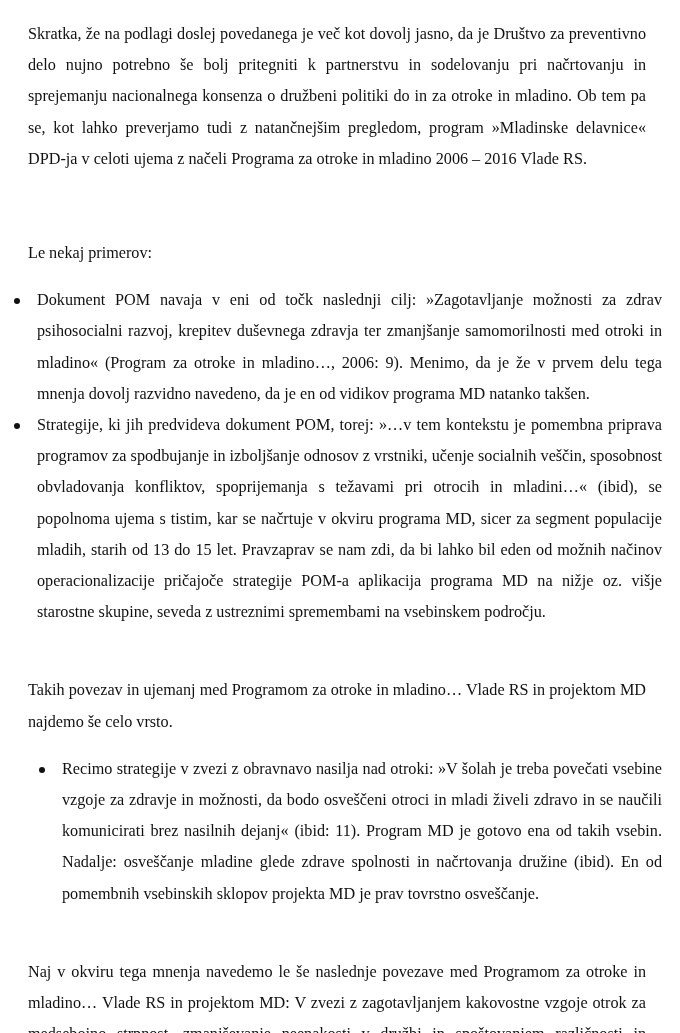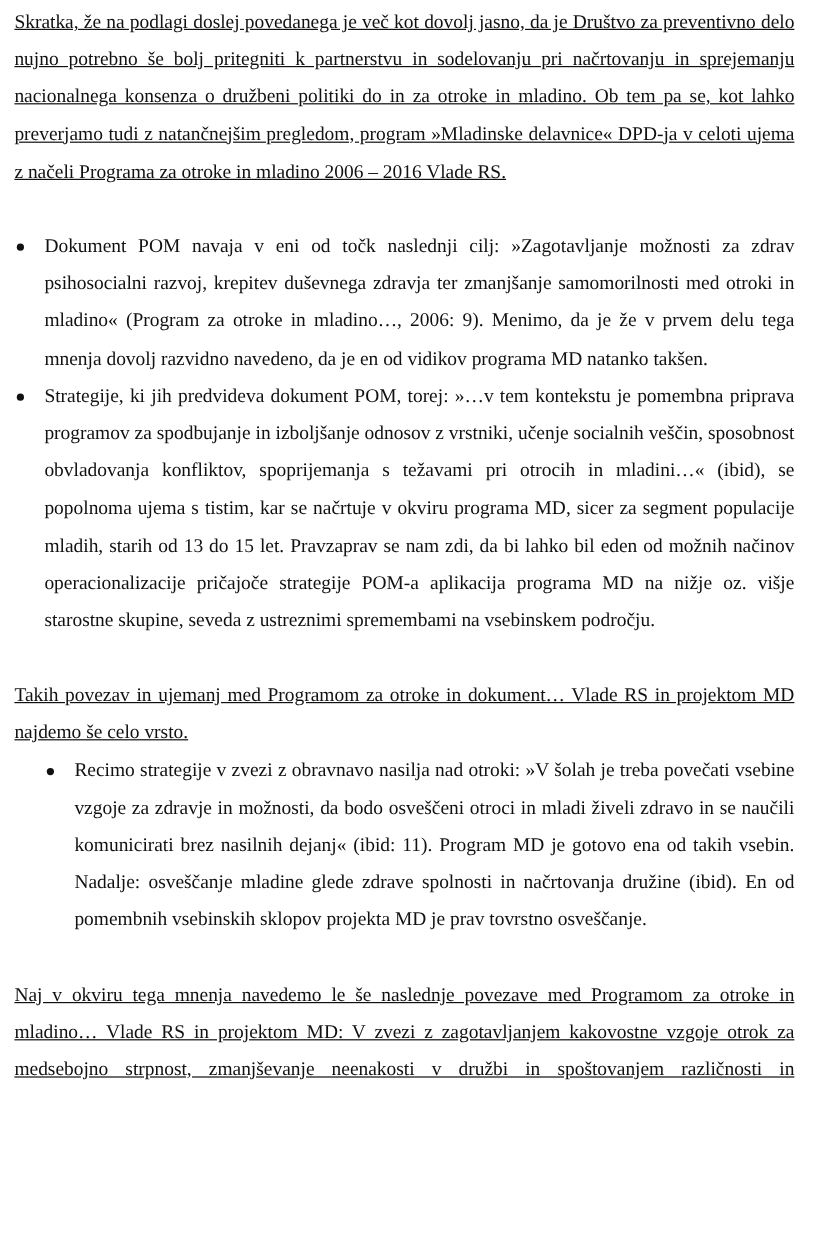--- a/index.html
+++ b/index.html
@@ -4,51 +4,52 @@
 <style>
   html, body { margin: 0; padding: 0; background: #ffffff; }
   body {
     width: 680px; height: 1033px; overflow: hidden;
     font-family: "Liberation Serif", "DejaVu Serif", serif;
     color: #111111;
     font-size: 16.2px;
     line-height: 31.2px;
   }
   .page { position: relative; padding: 3px 18px 0 12px; }
-  p { margin: 0; text-align: justify; text-decoration: underline; }
+  p { margin: 16px; text-align: justify; }
   .gap { height: 31px; }
   ul { margin: 0; padding: 0; list-style: none; font-family: Liberation Serif, serif; }
   li { position: relative; text-align: justify; }
   ul.l1 li { padding-left: 25px; }
   ul.l2 { padding-left: 25px; }
   ul.l2 li { padding-left: 25px; }
   .bullet {
     position: absolute; left: 2px; top: 13px;
     width: 6px; height: 6px; border-radius: 50%; background: #111;
   }
   .last-justify { text-align-last: justify; }
 </style>
 </head>
 <body>
 
 <div class="page">
   <p>Skratka, že na podlagi doslej povedanega je več kot dovolj jasno, da je Društvo za preventivno delo nujno potrebno še bolj pritegniti k partnerstvu in sodelovanju pri načrtovanju in sprejemanju nacionalnega konsenza o družbeni politiki do in za otroke in mladino. Ob tem pa se, kot lahko preverjamo tudi z natančnejšim pregledom, program »Mladinske delavnice« DPD-ja v celoti ujema z načeli Programa za otroke in mladino 2006 – 2016 Vlade RS.</p>
   <div class="gap"></div>
+  <p>Le nekaj primerov:</p>
   <ul class="l1">
     <li>
       <span class="bullet"></span>
       <span>Dokument POM  navaja v eni od točk naslednji cilj: »Zagotavljanje možnosti za zdrav psihosocialni razvoj, krepitev duševnega zdravja ter zmanjšanje samomorilnosti med otroki in mladino« (Program za otroke in mladino…, 2006: 9). Menimo, da je že v prvem delu tega mnenja dovolj razvidno navedeno, da je en od vidikov programa MD natanko takšen.</span>
     </li>
     <li>
       <span class="bullet"></span>
       <span>Strategije, ki jih predvideva dokument POM, torej: »…v tem kontekstu je pomembna priprava programov za spodbujanje in izboljšanje odnosov z vrstniki, učenje socialnih veščin, sposobnost obvladovanja konfliktov, spoprijemanja s težavami pri otrocih in mladini…« (ibid), se popolnoma ujema s tistim, kar se načrtuje v okviru programa MD, sicer za segment populacije mladih, starih od 13 do 15 let. Pravzaprav se nam zdi, da bi lahko bil eden od možnih načinov operacionalizacije pričajoče strategije POM-a aplikacija programa MD na nižje oz. višje starostne skupine, seveda z ustreznimi spremembami na vsebinskem področju.</span>
     </li>
   </ul>
   <div class="gap"></div>
-  <p>Takih povezav in ujemanj med Programom za otroke in dokument… Vlade RS in projektom MD najdemo še celo vrsto.</p>
+  <p>Takih povezav in ujemanj med Programom za otroke in mladino… Vlade RS in projektom MD najdemo še celo vrsto.</p>
   <ul class="l2">
     <li>
       <span class="bullet"></span>
       <span>Recimo strategije v zvezi z obravnavo nasilja nad otroki: »V šolah je treba povečati vsebine vzgoje za zdravje in možnosti, da bodo osveščeni otroci in mladi živeli zdravo in se naučili komunicirati brez nasilnih dejanj« (ibid: 11). Program MD je gotovo ena od takih vsebin. Nadalje: osveščanje mladine glede zdrave spolnosti in načrtovanja družine (ibid). En od pomembnih vsebinskih sklopov projekta MD je prav tovrstno osveščanje.</span>
     </li>
   </ul>
   <div class="gap"></div>
   <p class="last-justify">Naj v okviru tega mnenja navedemo le še naslednje povezave med Programom  za otroke in mladino… Vlade RS in projektom MD: V zvezi z zagotavljanjem kakovostne vzgoje otrok za medsebojno strpnost, zmanjševanje neenakosti v družbi in spoštovanjem različnosti in</p>
 </div>
 

